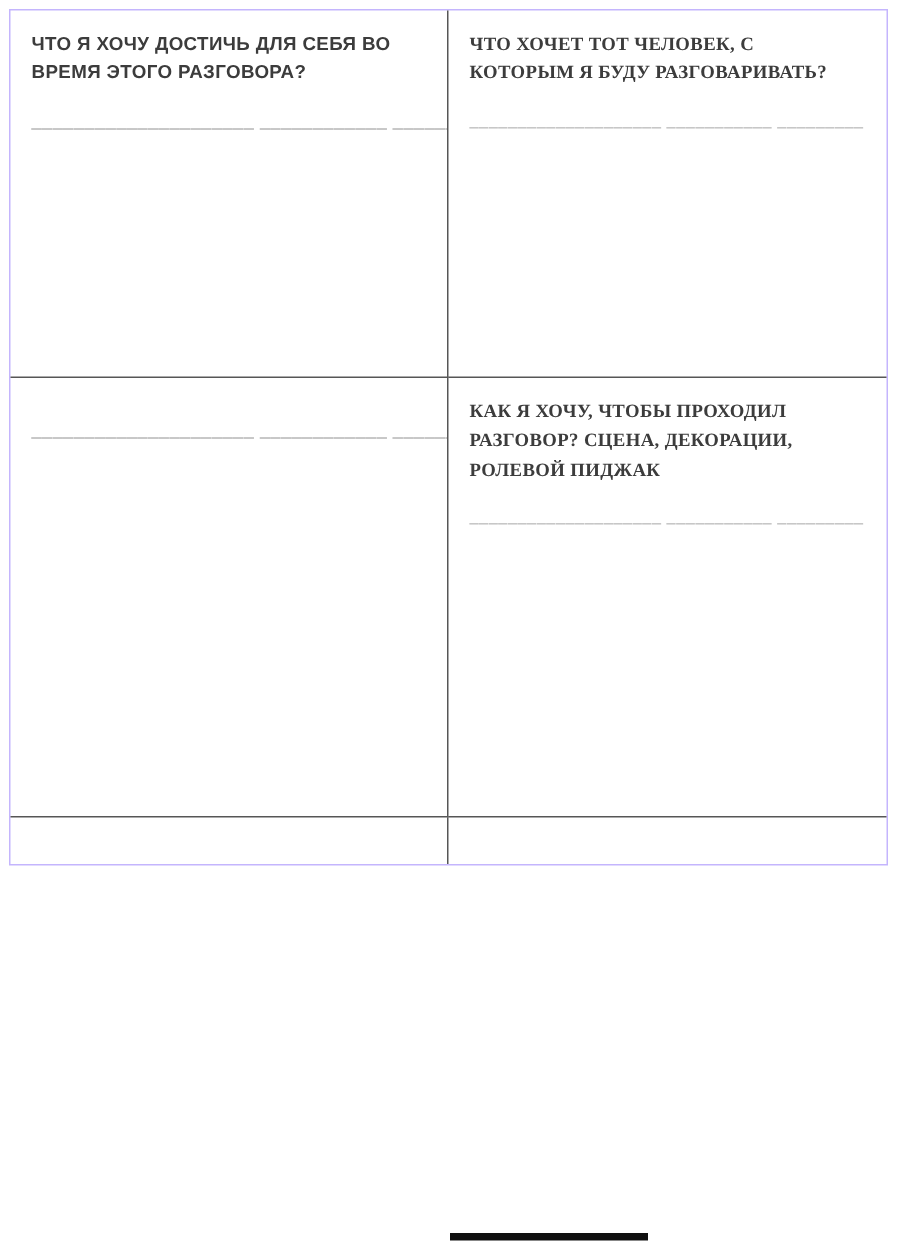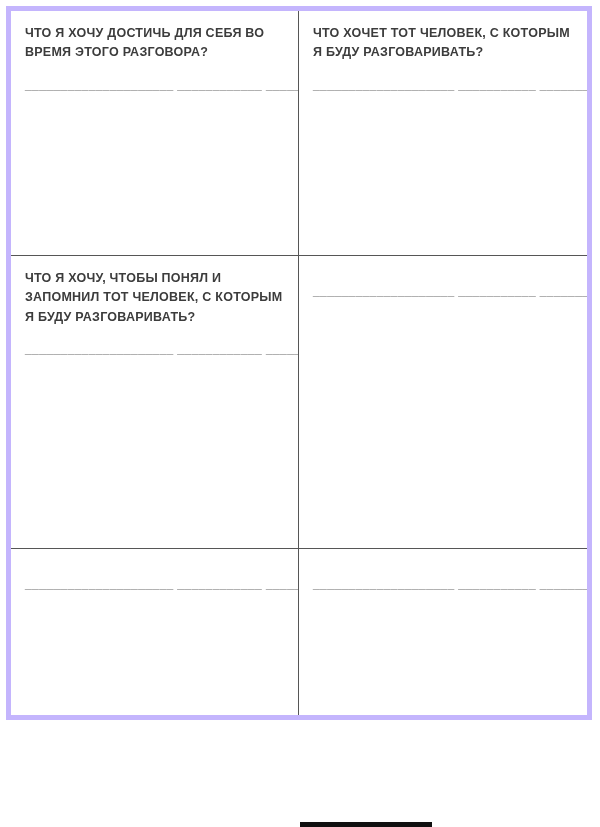--- a/index.html
+++ b/index.html
@@ -12,36 +12,36 @@
     height: 827px;
     position: relative;
     font-family: "Liberation Sans", "DejaVu Sans", sans-serif;
     overflow: hidden;
   }
   .worksheet {
     position: absolute;
     left: 6px;
     top: 6px;
     width: 586px;
-    height: 714px;
-    border: 5px solid #c4b5fd;
+    height: 571px;
+    border: 1px solid #c4b5fd;
     box-sizing: border-box;
     display: grid;
     grid-template-columns: 1fr 1fr;
     grid-template-rows: 245px 293px 1fr;
     background: #ffffff;
   }
   .cell {
     box-sizing: border-box;
     border-right: 1px solid #565656;
     border-bottom: 1px solid #565656;
     padding: 13px 15px 0 14px;
     overflow: hidden;
   }
-  .cell.last-col { border-right: none; }
+  .cell.last-col { border-right: none; font-family: Liberation Serif, serif; }
   .cell.last-row { border-bottom: none; }
   .question {
     font-size: 12.5px;
     font-weight: 700;
     color: #3c3c3c;
     line-height: 1.55;
     letter-spacing: 0.25px;
     max-width: 262px;
     text-transform: uppercase;
   }
@@ -72,25 +72,25 @@
     <div class="question">ЧТО Я ХОЧУ ДОСТИЧЬ ДЛЯ СЕБЯ ВО ВРЕМЯ ЭТОГО РАЗГОВОРА?</div>
     <div class="answer-line">_____________________ ____________ __________</div>
   </div>
 
   <div class="cell last-col">
     <div class="question">ЧТО ХОЧЕТ ТОТ ЧЕЛОВЕК, С КОТОРЫМ Я БУДУ РАЗГОВАРИВАТЬ?</div>
     <div class="answer-line">____________________ ___________ _________</div>
   </div>
 
   <div class="cell">
-    <div class="question">ЧТО Я ХОЧУ, ЧТОБЫ ПОНЯЛ И ЗАПОМНИЛ ТОТ ЧЕЛОВЕК, С КОТОРЫМ Я БУДУ РАЗГОВАРИВАТЬ?</div>
     <div class="answer-line">_____________________ ____________ __________</div>
   </div>
 
   <div class="cell last-col">
+    <div class="question">КАК Я ХОЧУ, ЧТОБЫ ПРОХОДИЛ РАЗГОВОР? СЦЕНА, ДЕКОРАЦИИ, РОЛЕВОЙ ПИДЖАК</div>
     <div class="answer-line">____________________ ___________ _________</div>
   </div>
 
   <div class="cell last-row">
     <div class="answer-line">_____________________ ____________ __________</div>
   </div>
 
   <div class="cell last-col last-row">
     <div class="answer-line">____________________ ___________ _________</div>
   </div>

